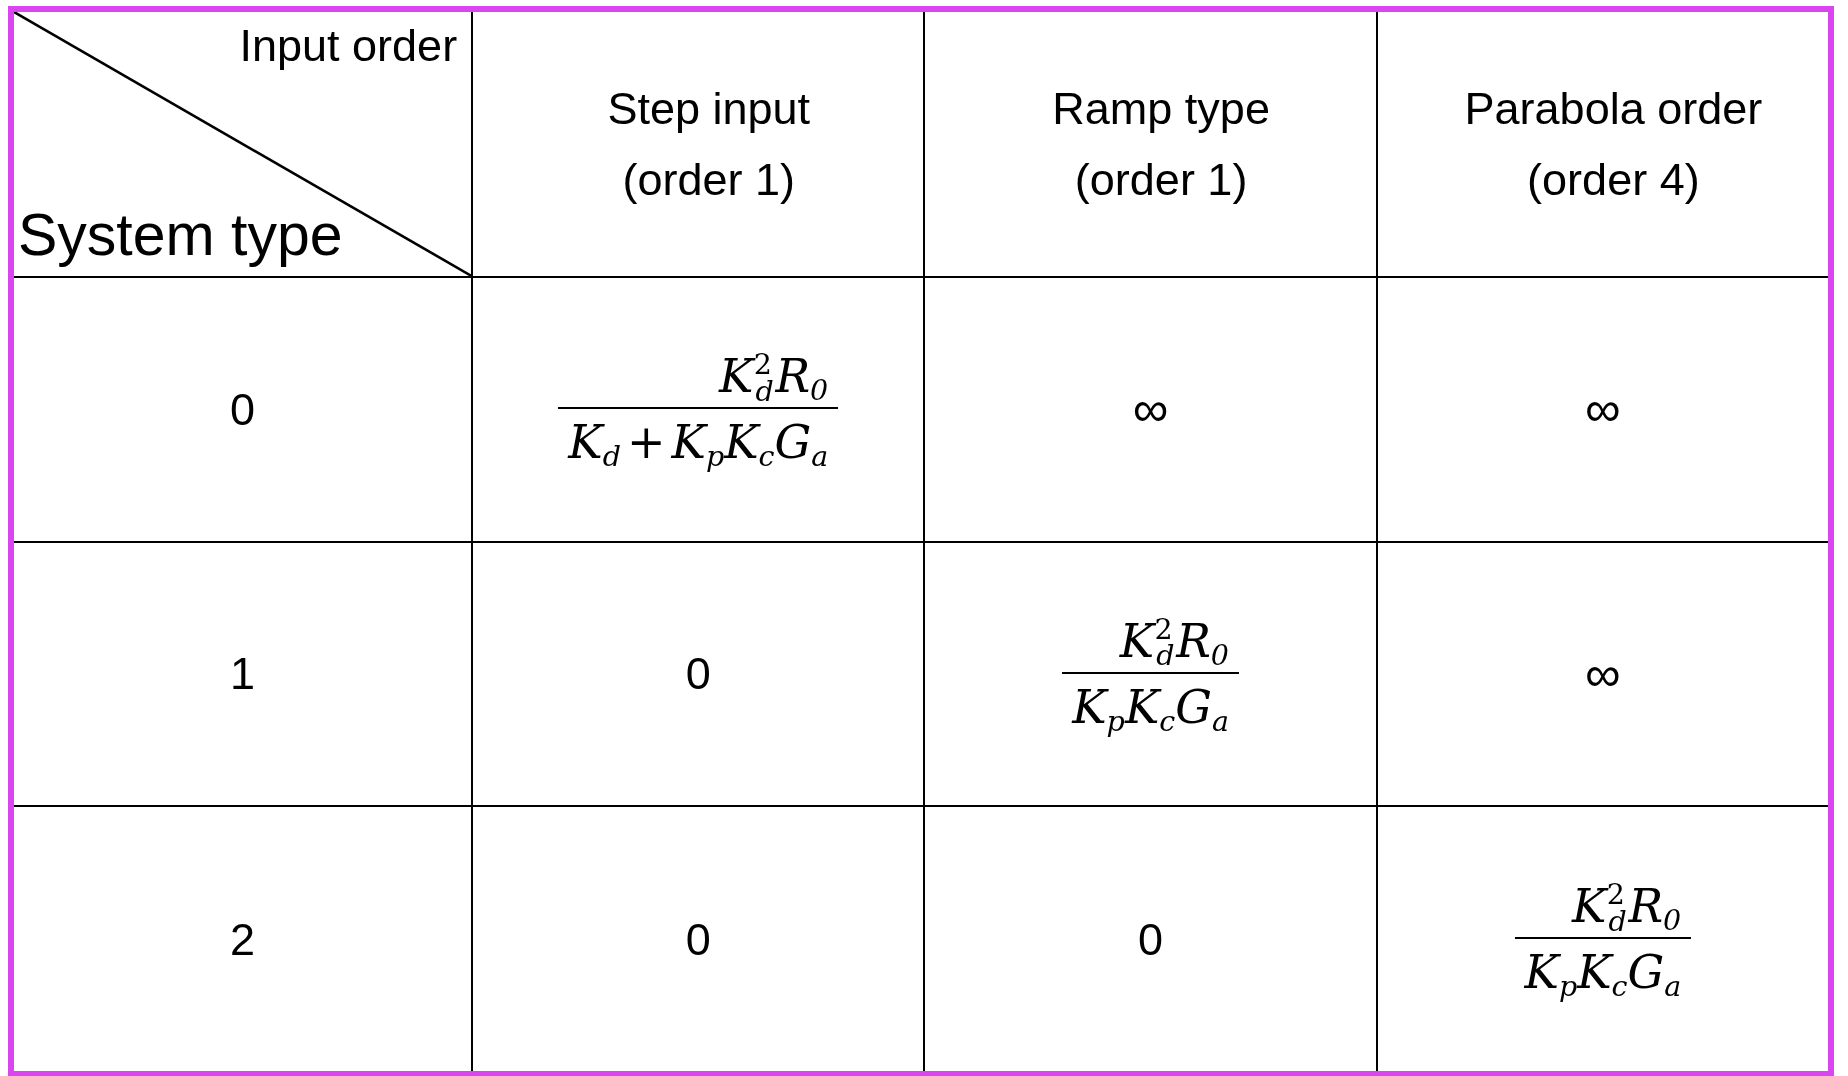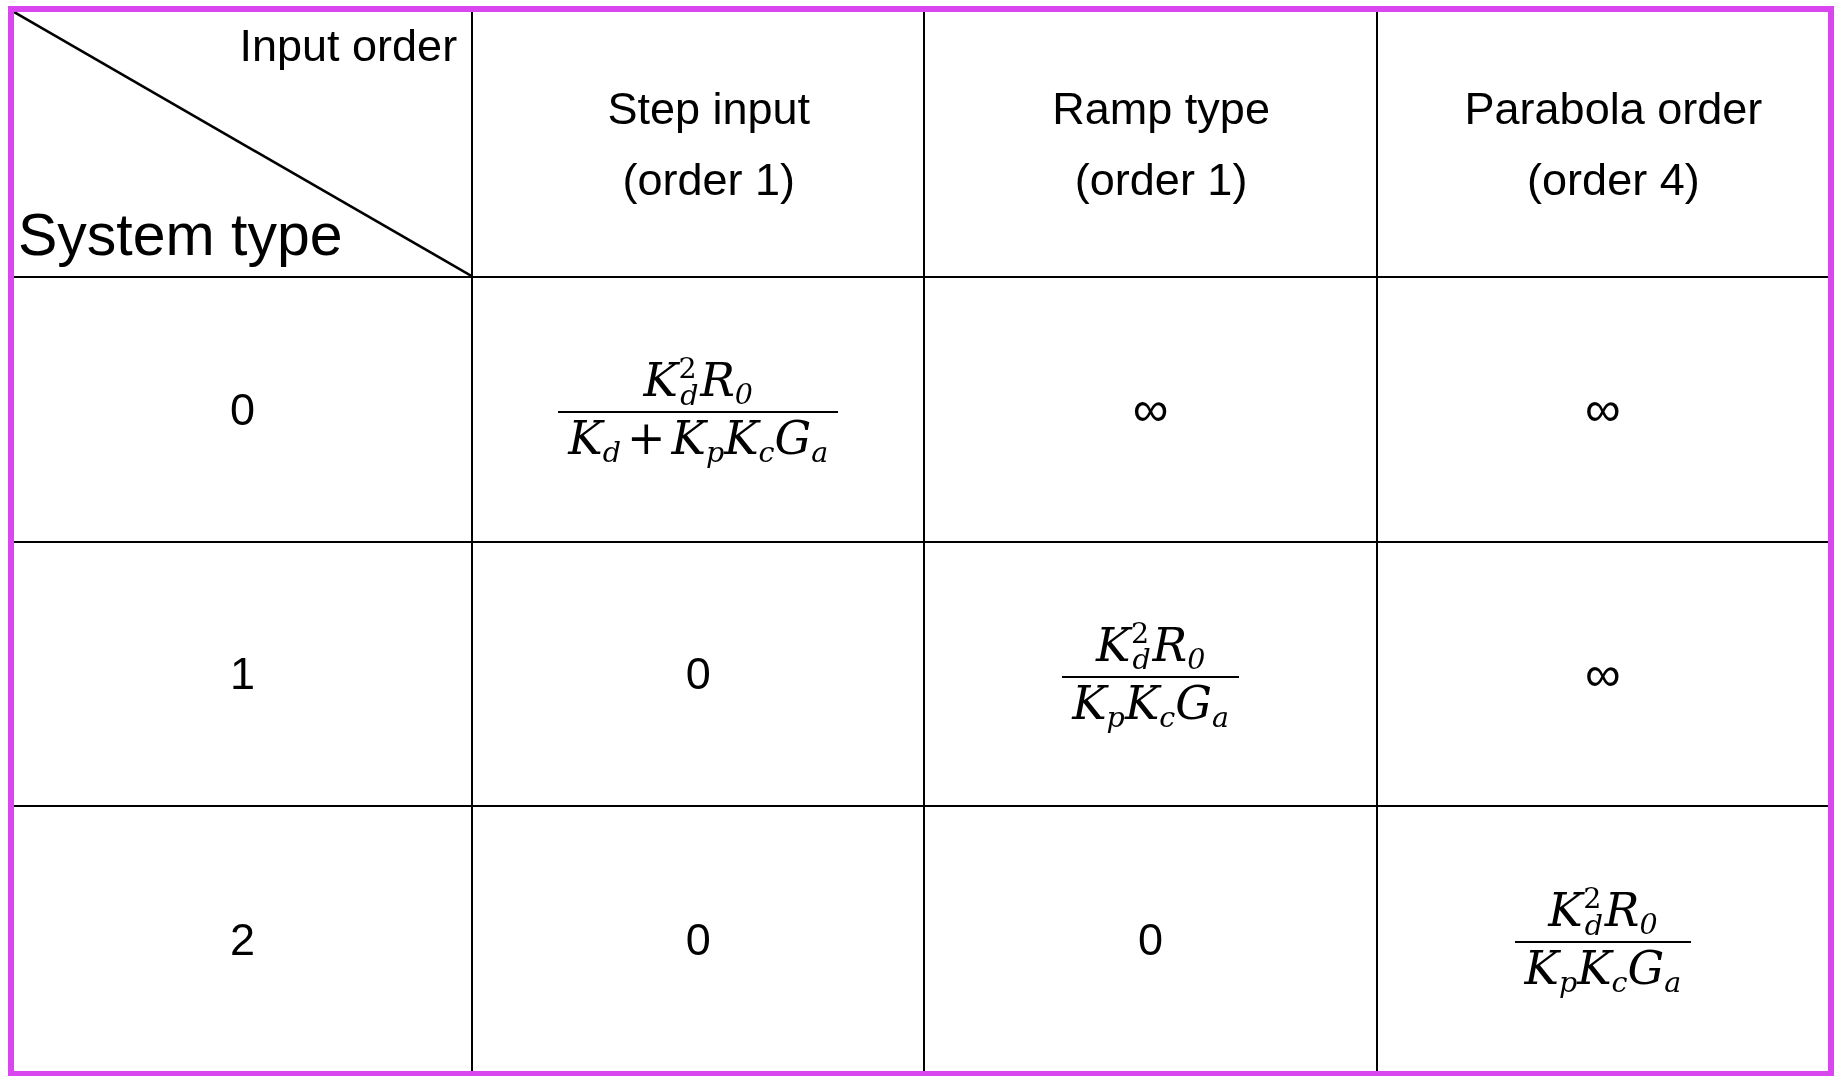--- a/index.html
+++ b/index.html
@@ -95,34 +95,34 @@
     line-height: 1;
   }
   .inf {
     font-size: 50px;
     line-height: 1;
   }
 
   
   .frac {
     display: inline-block;
-    text-align: center;
+    text-align: right;
     font-family: "DejaVu Serif", serif;
     font-style: italic;
     line-height: 1;
   }
   .frac .num,
   .frac .den {
     display: block;
     white-space: nowrap;
     padding: 3px 10px;
     font-size: 46px;
   }
   .frac .num { border-bottom: 2.5px solid #000000; padding-bottom: 8px; }
-  .frac .den { padding-top: 2px; }
+  .frac .den { padding-top: 10px; }
 
   .frac var {
     font-style: italic;
     font-family: "DejaVu Serif", serif;
   }
   .frac sub {
     font-size: 0.62em;
     font-style: italic;
     vertical-align: -0.28em;
     line-height: 0;

